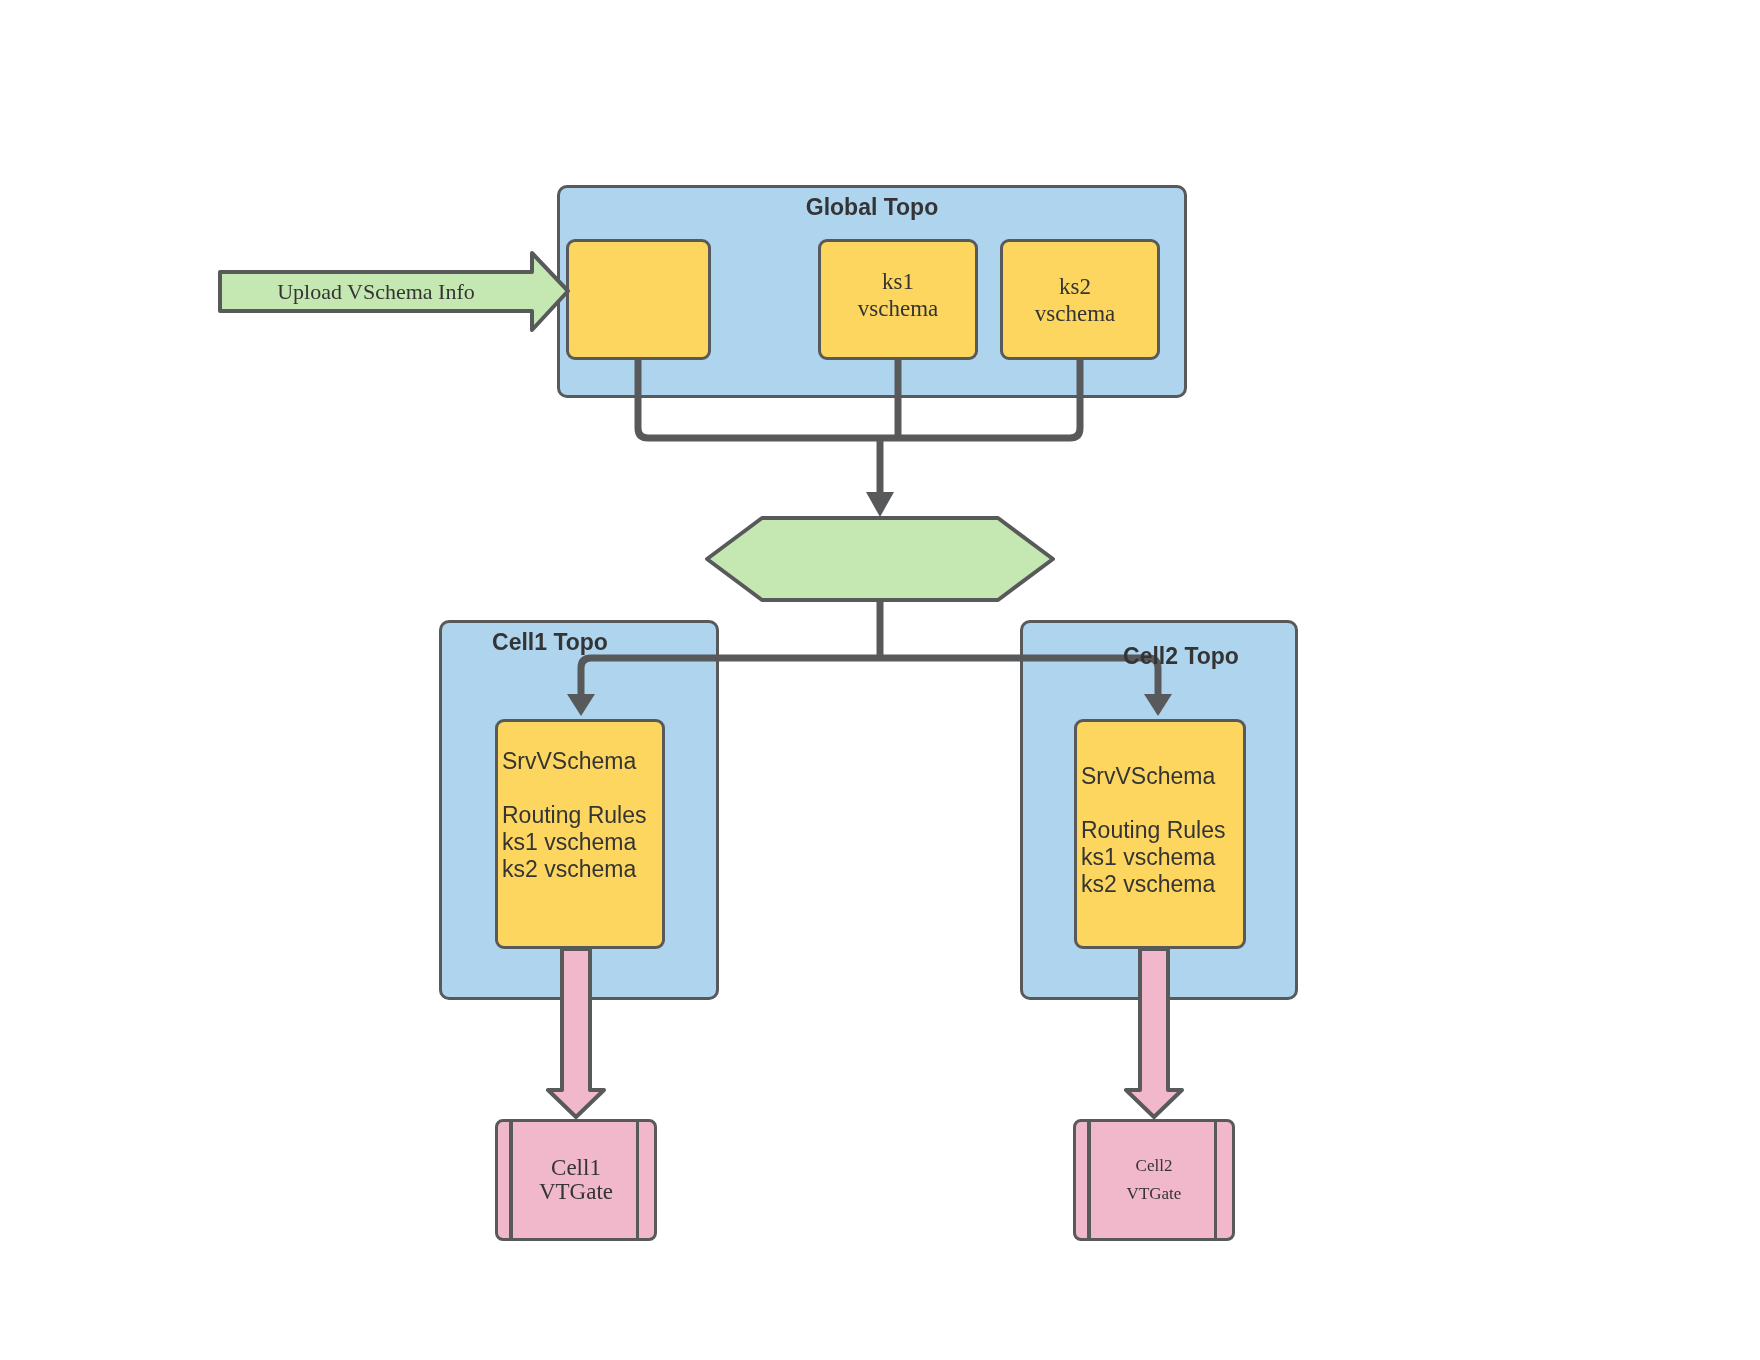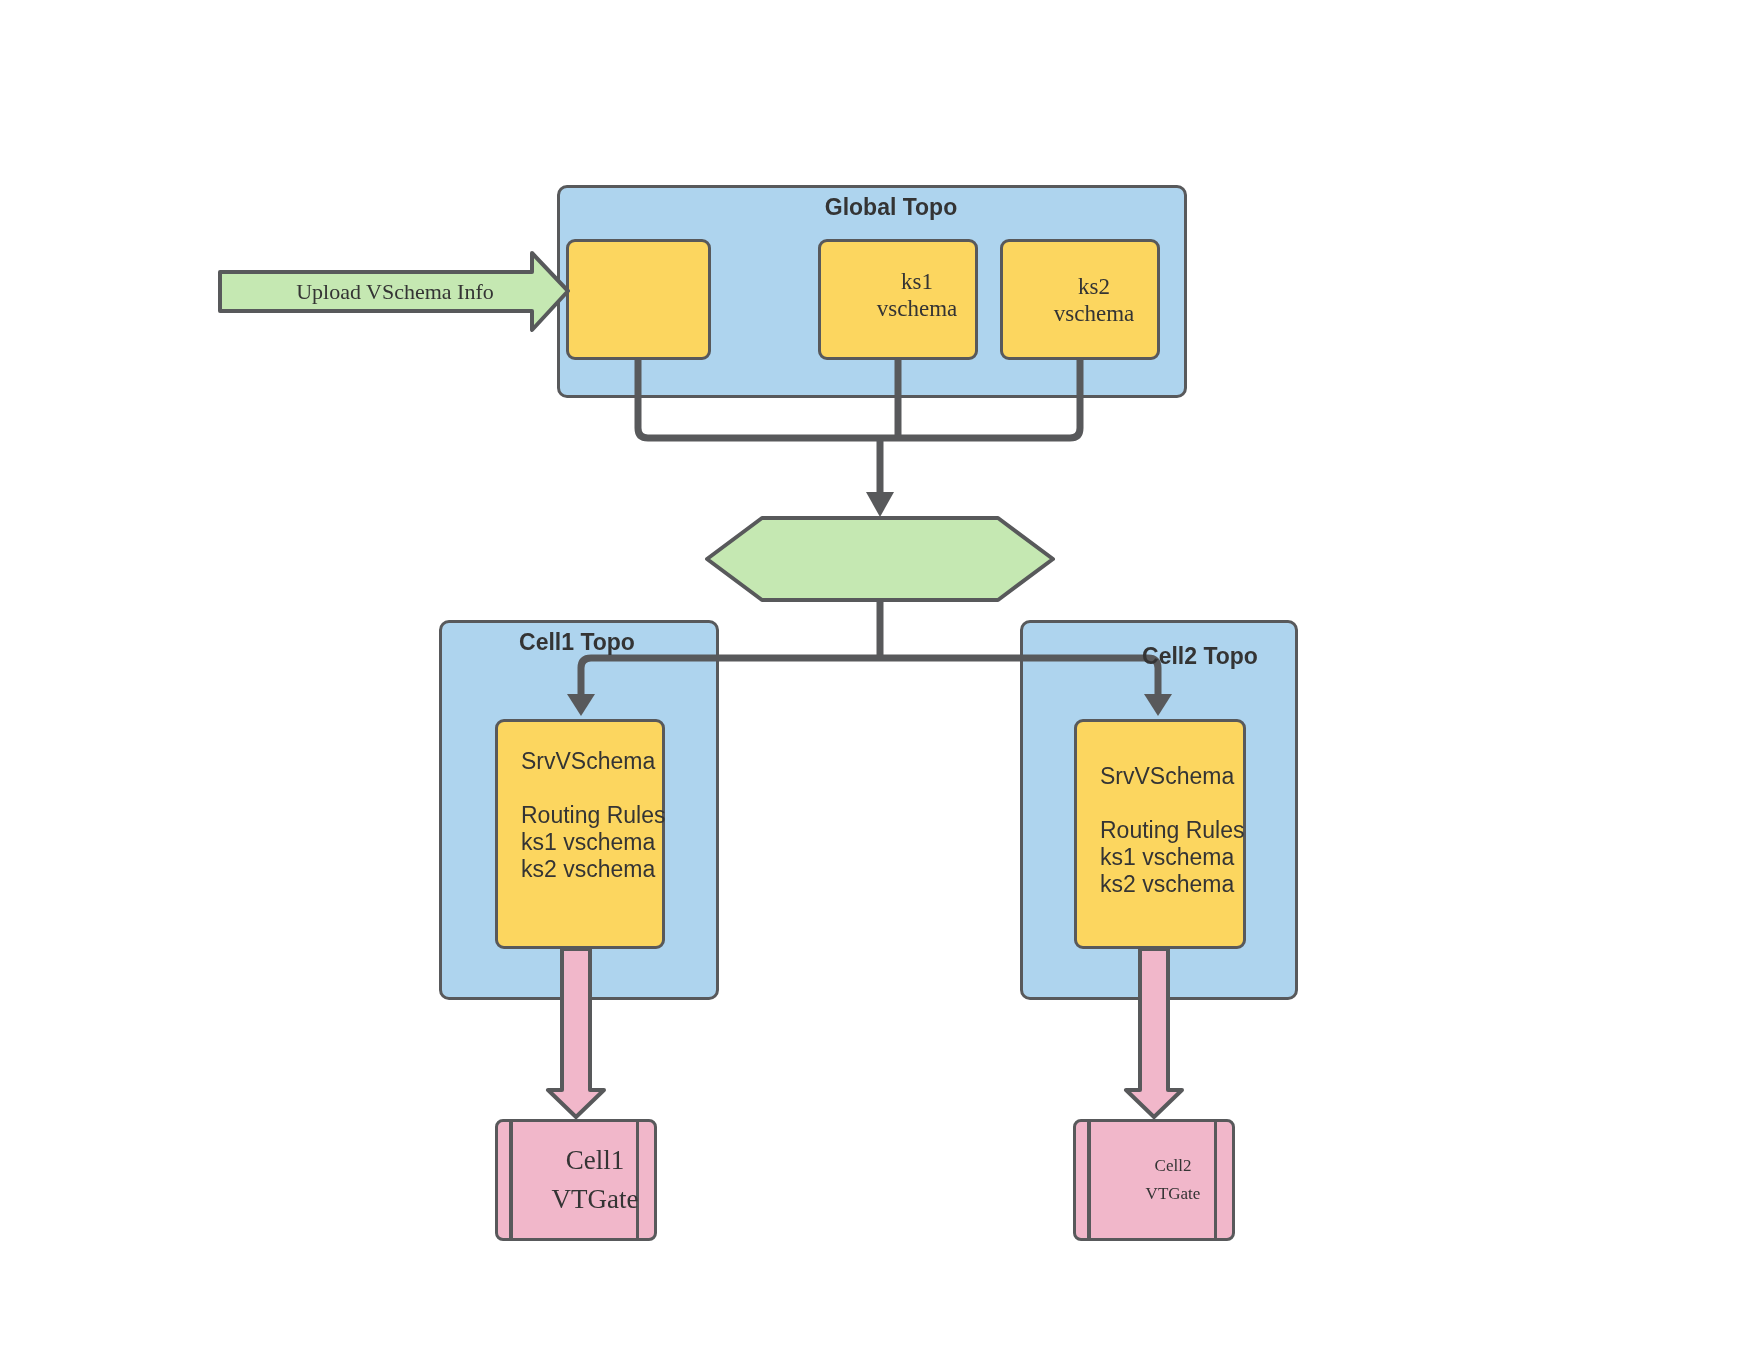--- a/index.html
+++ b/index.html
@@ -15,21 +15,21 @@
   .rect{position:absolute; box-sizing:border-box; border:3.5px solid var(--stroke);}
   .container-box{background:var(--blue); border-radius:10px; z-index:1;}
   .node-yellow{background:var(--yellow); border-radius:9px; z-index:3;}
   .vtgate-box{background:var(--pink); border-radius:8px; z-index:3;}
   .pp-line{position:absolute; top:0; bottom:0; width:3.5px; background:var(--stroke);}
   #connector-layer{position:absolute; left:0; top:0; z-index:4; pointer-events:none;}
   .shape-green{fill:var(--green); stroke:var(--stroke); stroke-width:4; stroke-linejoin:round;}
   .shape-pink{fill:var(--pink); stroke:var(--stroke); stroke-width:4; stroke-linejoin:round;}
   .connector{fill:none; stroke:var(--stroke); stroke-width:7;}
   .arrowhead{fill:var(--stroke); stroke:none;}
-  .label{position:absolute; z-index:5; white-space:pre-line; color:var(--text);padding-left:19px;}
+  .label{position:absolute; z-index:5; white-space:pre-line; color:var(--text);}
   .flex-center{display:flex; align-items:center; justify-content:center; text-align:center;font-family:Liberation Serif, serif;}
   .node-font{font-size:23px; line-height:27px;}
   .title-font{font-weight:bold; font-size:23px; text-align:center;}
 </style>
 </head>
 <body>
 
 <div id="canvas">
 
   <div class="rect container-box" style="left:557px; top:185px; width:630px; height:213px;"></div>
@@ -74,32 +74,32 @@
   <div class="label flex-center" style="left:220px; top:272px; width:312px; height:39px; font-size:22px;">Upload VSchema Info</div>
 
   <div class="label title-font" style="left:557px; top:194px; width:630px;">Global Topo</div>
 
   <div class="label flex-center node-font" style="left:818px; top:239px; width:160px; height:112px;">ks1
 vschema</div>
   <div class="label flex-center node-font" style="left:1000px; top:239px; width:150px; height:121px;">ks2
 vschema</div>
 
 
-  <div class="label title-font" style="left:439px; top:629px; width:222px;margin-left:8px;">Cell1 Topo</div>
+  <div class="label title-font" style="left:439px; top:629px; width:222px;">Cell1 Topo</div>
   <div class="label title-font" style="left:1020px; top:643px; width:322px;">Cell2 Topo</div>
 
   <div class="label node-font" style="left:502px; top:748px;">SrvVSchema
 
 Routing Rules
 ks1 vschema
 ks2 vschema</div>
   <div class="label node-font" style="left:1081px; top:763px;">SrvVSchema
 
 Routing Rules
 ks1 vschema
 ks2 vschema</div>
 
-  <div class="label flex-center" style="left:495px; top:1119px; width:162px; height:122px; font-size:27px; line-height:39px;">Cell1
+  <div class="label flex-center" style="left:495px; top:1119px; width:162px; height:122px; font-size:23px; line-height:24px;">Cell1
 VTGate</div>
   <div class="label flex-center" style="left:1073px; top:1119px; width:162px; height:122px; font-size:17px; line-height:28px;">Cell2
 VTGate</div>
 
 </div>
 
 </body></html>

